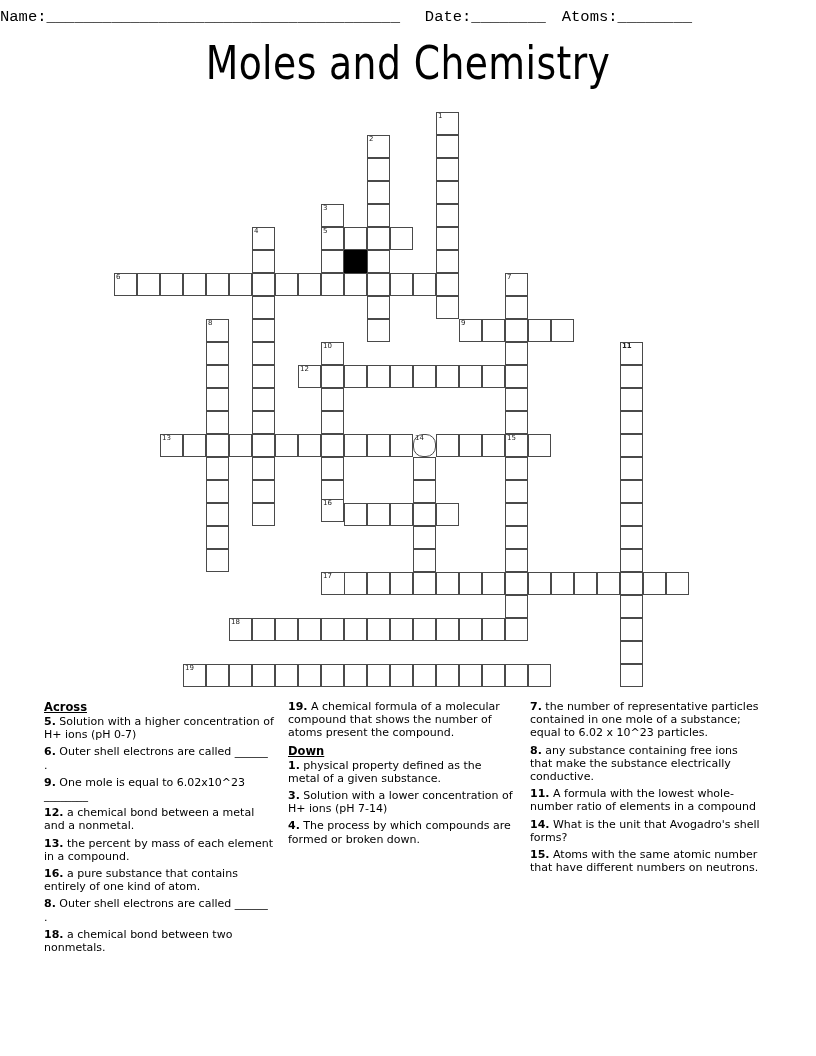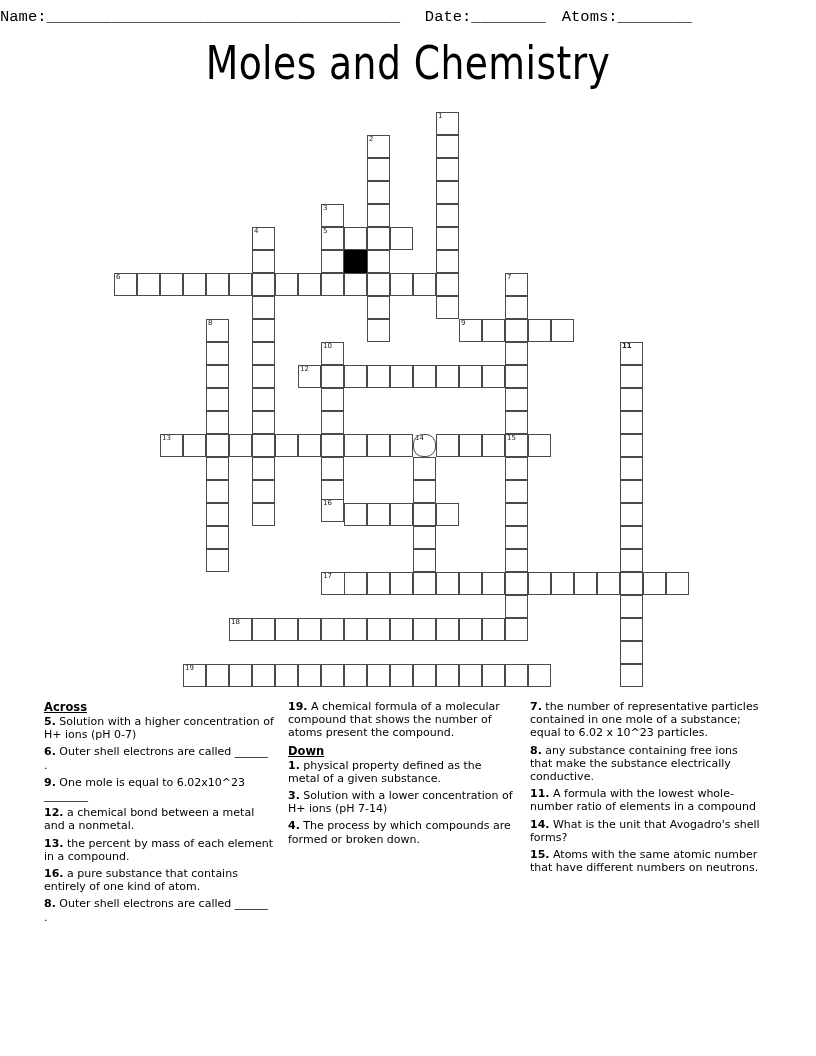--- a/index.html
+++ b/index.html
@@ -304,20 +304,21 @@
     <div class="col c1">
       <div class="secthead">Across</div>
       <div id="col1">
           <div class="clue"><b>5.</b><span> Solution with a higher concentration of H+ ions (pH 0-7)</span></div>
           <div class="clue"><b>6.</b><span> Outer shell electrons are called ______ .</span></div>
           <div class="clue"><b>9.</b><span> One mole is equal to 6.02x10^23 ________</span></div>
           <div class="clue"><b>12.</b><span> a chemical bond between a metal and a nonmetal.</span></div>
           <div class="clue"><b>13.</b><span> the percent by mass of each element in a compound.</span></div>
           <div class="clue"><b>16.</b><span> a pure substance that contains entirely of one kind of atom.</span></div>
           <div class="clue"><b>8.</b><span> Outer shell electrons are called ______ .</span></div>
+          <div class="clue"><b>18.</b><span> a chemical bond between two nonmetals.</span></div>
         </div>
     </div>
     <div class="col c2">
       <div id="col2a">
           <div class="clue"><b>19.</b><span> A chemical formula of a molecular compound that shows the number of atoms present the compound.</span></div>
         </div>
       <div class="secthead">Down</div>
       <div id="col2b">
           <div class="clue"><b>1.</b><span> physical property defined as the metal of a given substance.</span></div>
           <div class="clue"><b>3.</b><span> Solution with a lower concentration of H+ ions (pH 7-14)</span></div>

